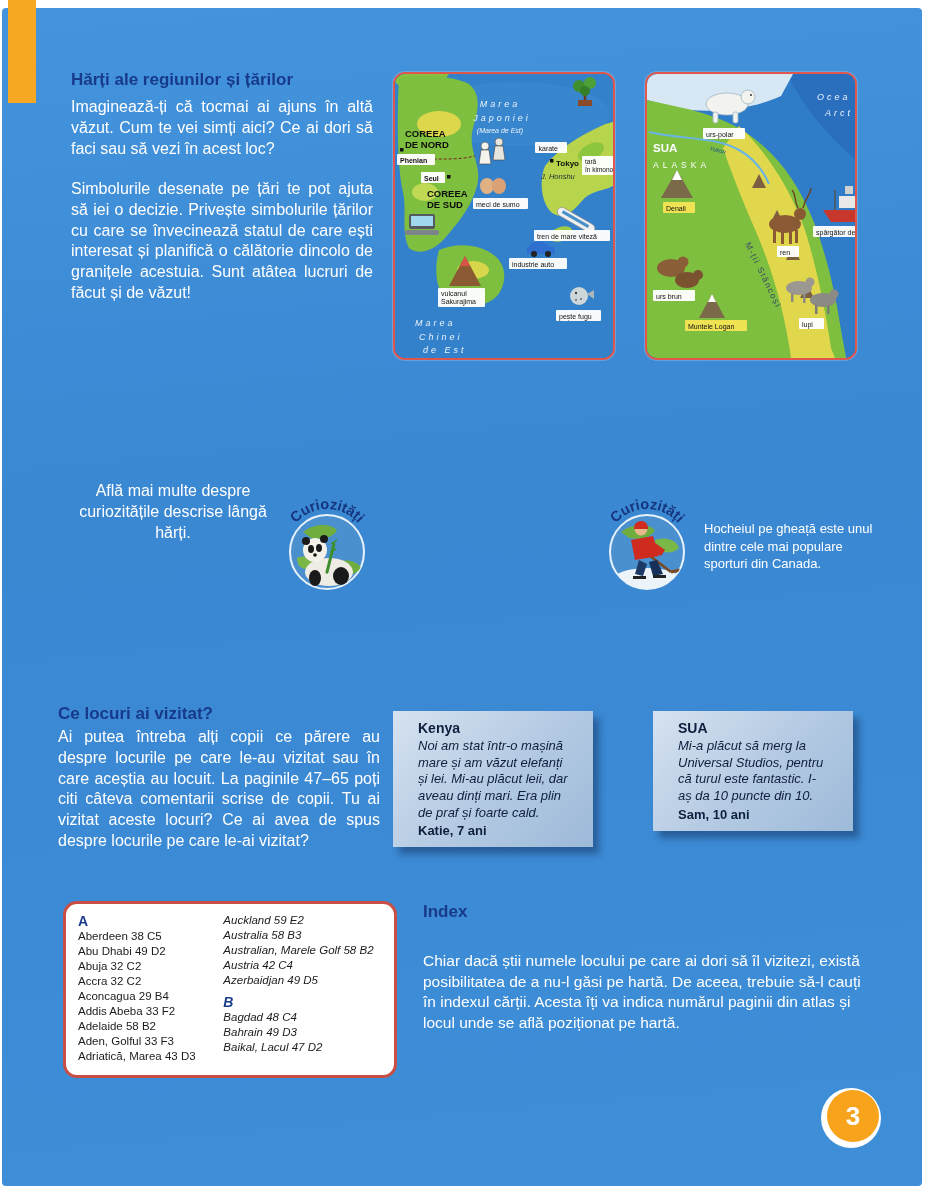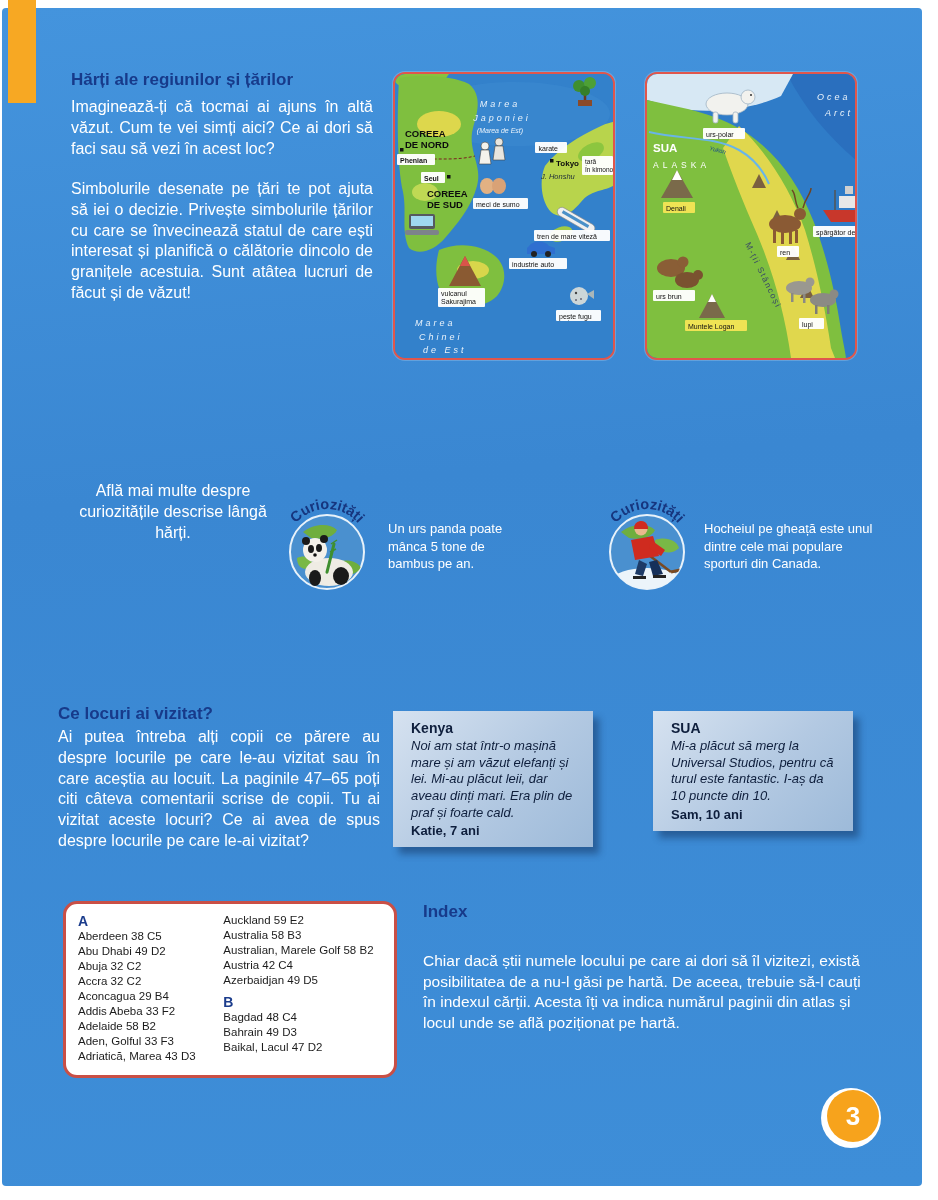--- a/index.html
+++ b/index.html
@@ -11,32 +11,32 @@
   .corner-tab { position:absolute; left:8px; top:0; width:28px; height:103px; background:#f7a823; z-index:6; }
 
   .heading { position:absolute; color:#173a8a; font-size:17px; font-weight:bold; }
   .body-text { position:absolute; color:#ffffff; font-size:16px; line-height:1.3; text-align:justify; }
   .body-text--left { text-align:left;margin-top:26px; }
   .small-white { position:absolute; color:#ffffff; font-size:13px; line-height:1.35; }
 
   .map-frame { position:absolute; border:2px solid #e0564c; border-radius:12px; overflow:hidden;
                background:#3381cb; box-shadow:0 0 0 1px rgba(255,255,255,.2); }
 
-  .quote-box { position:absolute; width:200px; padding:9px 18px;
+  .quote-box { position:absolute; width:200px; padding:9px 25px;
                background:linear-gradient(135deg,#d6e2f0 0%,#b3c9e2 55%,#9dbad9 100%);
                box-shadow:6px 7px 7px rgba(15,40,80,.45); color:#0e1e3c; }
   .quote-place { font-weight:bold; font-size:14px; margin-bottom:2px; }
   .quote-text { font-style:italic; font-size:13px; line-height:1.28; }
   .quote-author { font-weight:bold; font-size:13px; margin-top:2px; }
 
   .index-box { position:absolute; left:61px; top:893px; width:334px; height:177px;
                background:#fff; border:3px solid #c94f46; border-radius:14px;
                padding:9px 4px 8px 12px; display:flex; }
   .index-col1 { width:138px; }
-  .index-col2 { width:170px; margin-left:10px; }
+  .index-col2 { width:170px; margin-left:10px;font-style:italic; }
   .index-letter { color:#1b3c8c; font-weight:bold; font-size:14px; line-height:16px; }
   .index-entry { color:#1c1c1c; font-size:11.5px; line-height:15px; white-space:nowrap; }
   .index-gap { height:6px; }
 
   .badge { position:absolute; width:108px; height:110px; }
   .arc-text { font-size:14.5px; font-weight:bold; fill:#16357e; }
 
   .page-num-outer { position:absolute; left:819px; top:1080px; width:60px; height:60px;
                     background:#fff; border-radius:50%; }
   .page-num-inner { position:absolute; left:6px; top:2px; width:52px; height:52px; background:#f7a31c;
@@ -286,21 +286,20 @@
           <circle cx="51" cy="55" r="4" fill="#1a1a1a"></circle>
         <ellipse cx="38" cy="65" rx="3" ry="4" fill="#1a1a1a"></ellipse>
           <ellipse cx="46" cy="64" rx="3" ry="4" fill="#1a1a1a"></ellipse>
         <circle cx="42" cy="71" r="1.8" fill="#111"></circle>
         <ellipse cx="42" cy="94" rx="6" ry="8" fill="#1a1a1a"></ellipse>
         <rect x="56" y="58" width="3" height="32" rx="1.5" fill="#3f8f2f" transform="rotate(14 57 74)"></rect>
         <path d="M58,60 l6,-4 M57,68 l6,-3" stroke="#3f8f2f" stroke-width="1.5"></path>
       </g>
     </g>
   </svg>
-  <div class="small-white" style="left:386px;top:512px;width:136px">Un urs panda poate mânca 5 tone de bambus pe an.</div>
 
   <svg class="badge" style="left:591px;top:476px" viewBox="0 0 108 110">
     <defs>
       <path id="arcB" d="M 13,66 A 41,41 0 0 1 95,66"></path>
       <clipPath id="clipB">
           <circle cx="54" cy="68" r="37"></circle>
         </clipPath>
     </defs>
     <text class="arc-text"><textPath href="#arcB" startOffset="50%" text-anchor="middle">Curiozități</textPath></text>
     <circle cx="54" cy="68" r="37" fill="#4a90cf" stroke="#e8f2fa" stroke-width="2"></circle>

